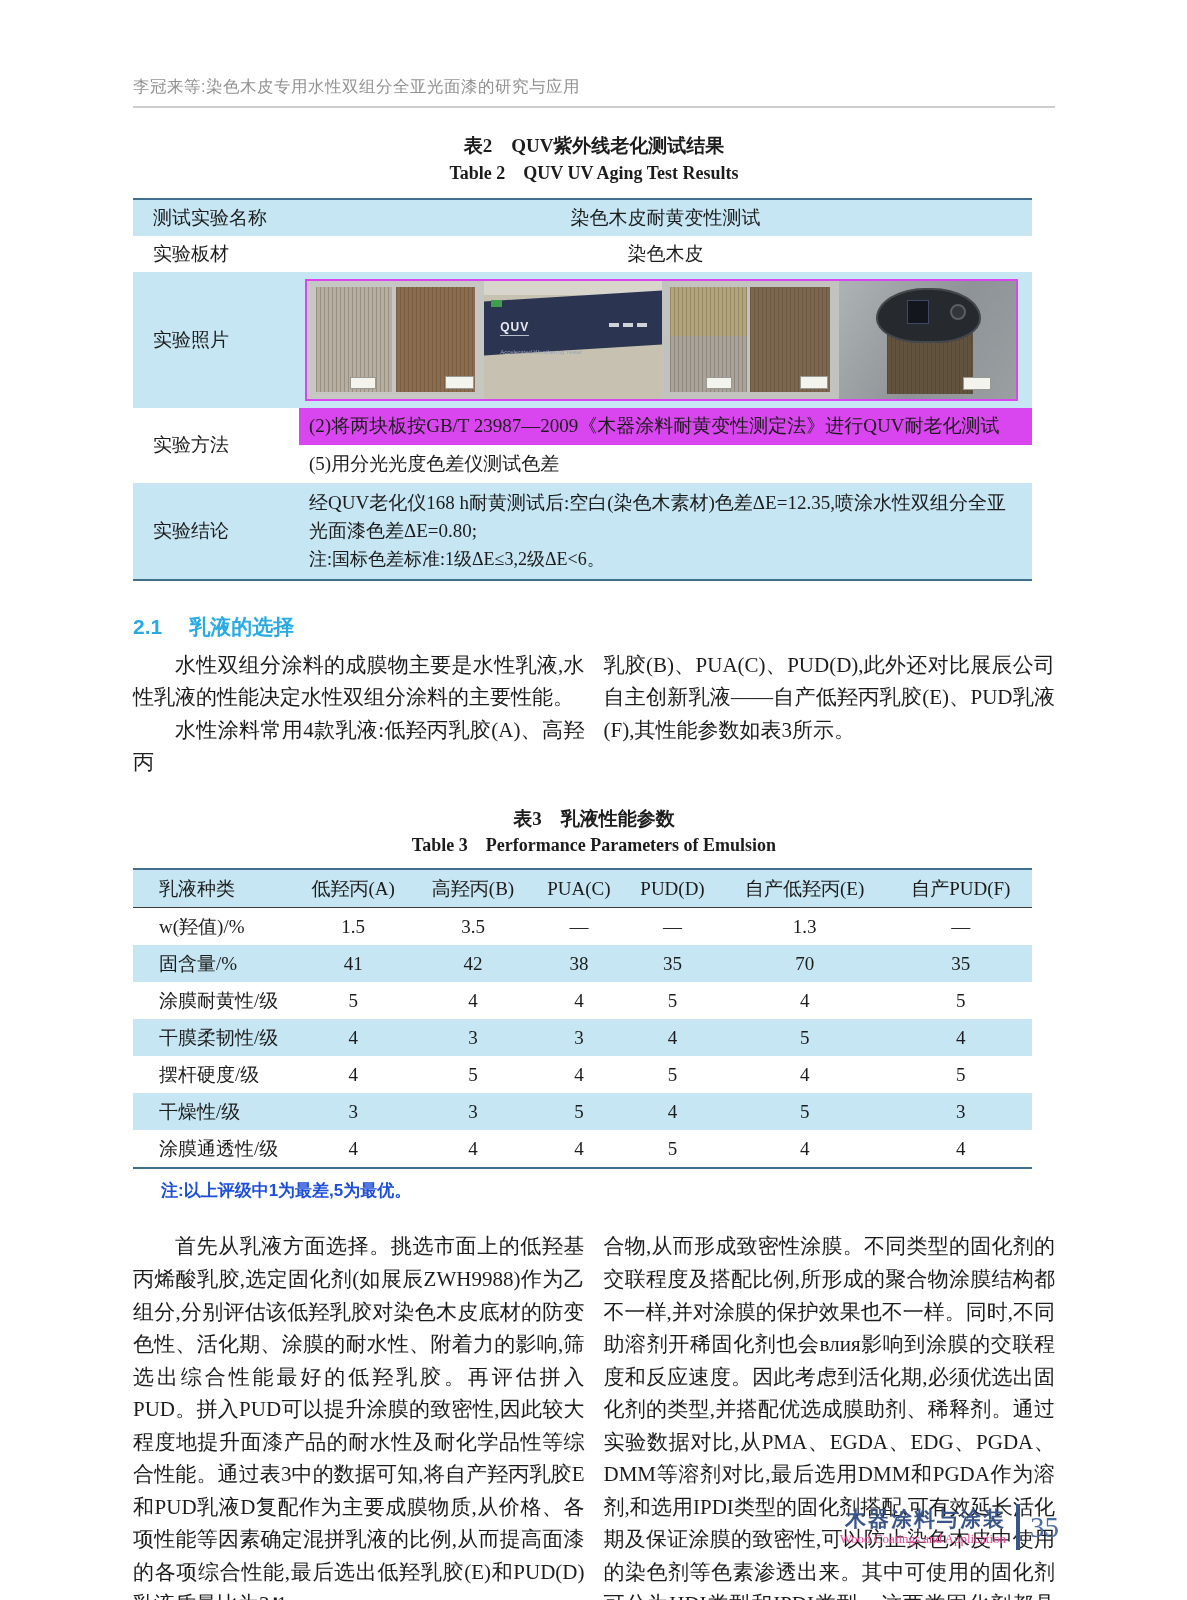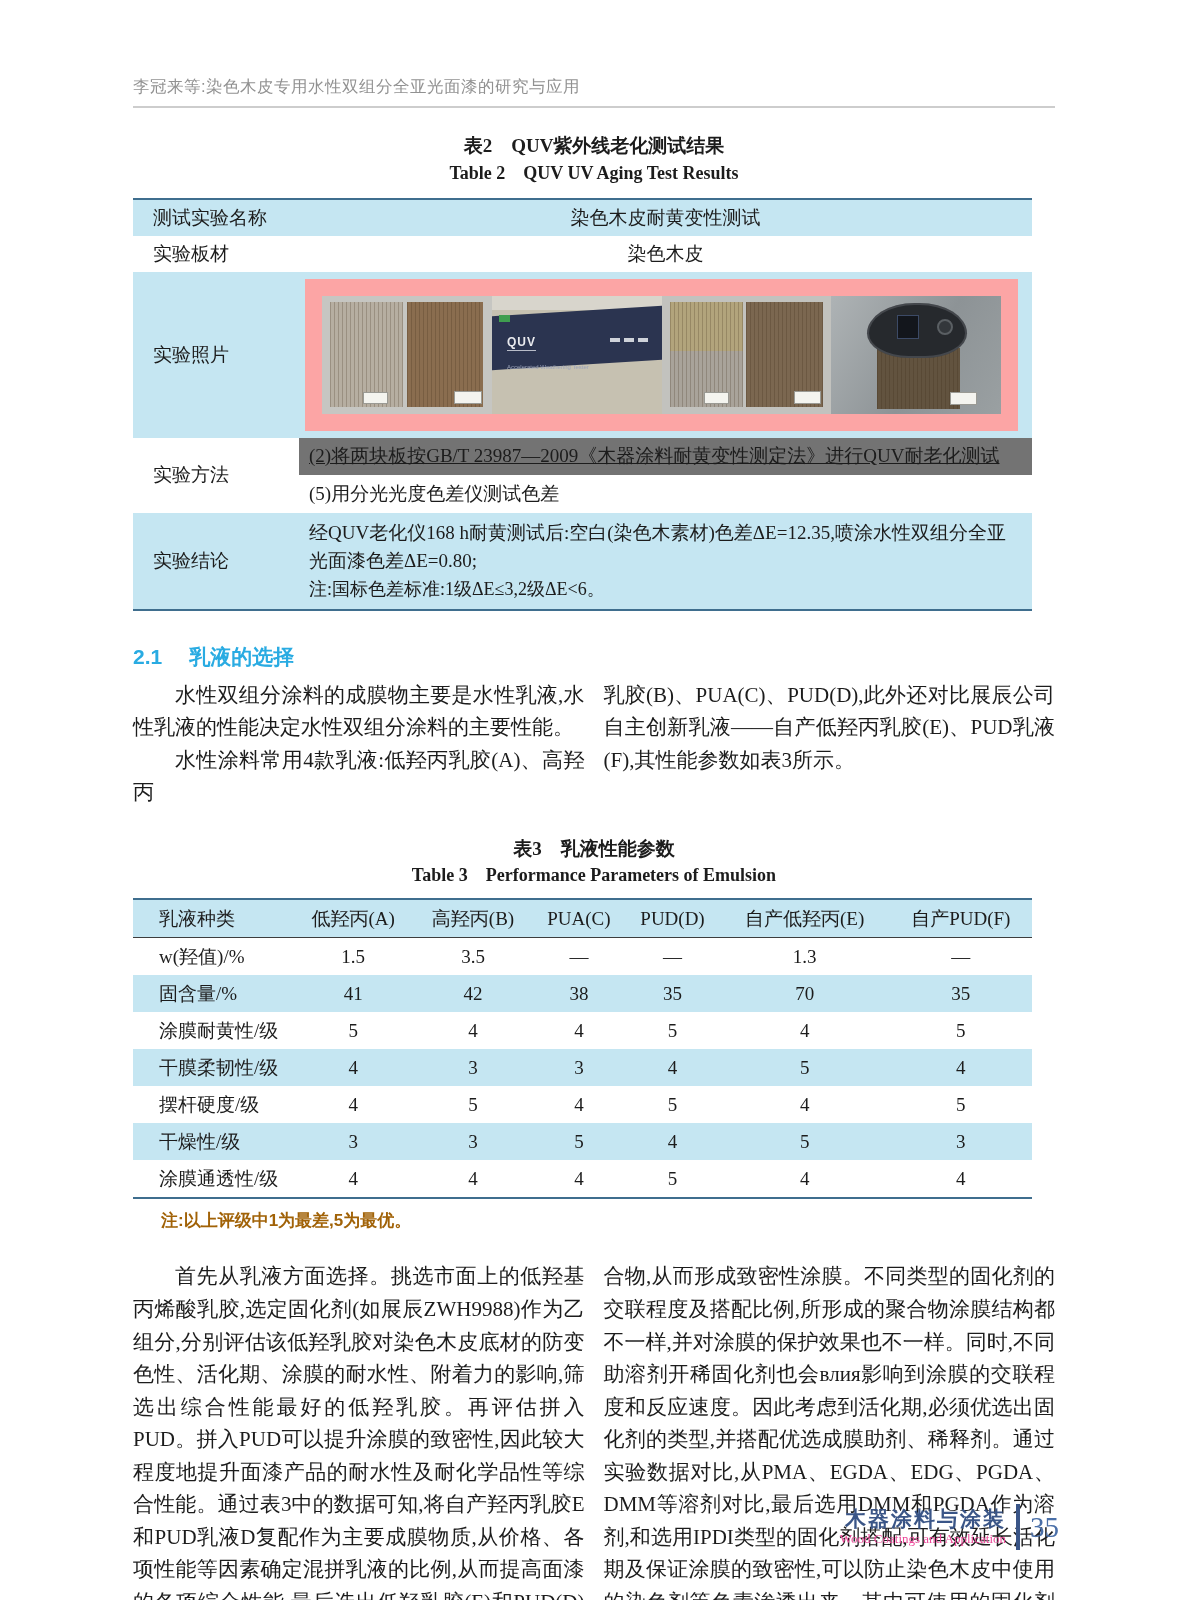--- a/index.html
+++ b/index.html
@@ -43,21 +43,21 @@
     font-size: 19px;
   }
   .t2-row { display: flex; align-items: center; }
   .t2-row.blue { background: #c5e6f2; }
   .t2-label { flex: 0 0 166px; padding-left: 20px; }
   .t2-val { flex: 1; text-align: center; padding: 5px 8px; }
   .t2-simple { min-height: 34px; }
 
   
   .t2-photos-cell { flex: 1; padding: 7px 14px 7px 6px; }
-  .photo-strip { background: #fca5a5; padding: 17px; display: flex; }
+  .photo-strip { background: #d946ef; padding: 2px; display: flex; }
   .photo { flex: 1; height: 118px; position: relative; overflow: hidden; }
   .grain {
     background-image: repeating-linear-gradient(90deg, rgba(55,38,18,0.22) 0 1px, rgba(0,0,0,0) 1px 4px);
   }
   .panel { position: absolute; top: 5%; bottom: 6%; }
   .photo-a { background: #c6c6c2; }
   .pa-left  { left: 5%;  width: 43%; background-color: #b6aea1; }
   .pa-right { left: 50%; width: 45%; background-color: #8a6d4f; }
   .photo-b { background: linear-gradient(180deg, #d8d5cc 0 12%, #c6c1b1 12% 100%); }
   .quv-band {
@@ -88,21 +88,21 @@
     background: #26292d; border-radius: 48% 48% 42% 42% / 55% 55% 45% 45%;
     box-shadow: inset 0 0 0 2px rgba(160,165,170,0.25);
   }
   .pd-lens { position: absolute; right: 14%; top: 30%; width: 16px; height: 16px; border: 2px solid #5a5f63; border-radius: 50%; background: #33373b; }
   .pd-keys { position: absolute; left: 30%; top: 22%; width: 22px; height: 24px; background: #13161c; box-shadow: inset 0 0 0 1px #3c4a66; }
   .wlabel { position: absolute; background: #f4f4ef; border: 1px solid #9a9a94; }
 
   
   .t2-method-cell { flex: 1; }
   .t2-line { padding: 4.5px 8px 4.5px 10px; line-height: 1.5; }
-  .t2-line.hl { background: #737373; text-decoration: underline; }
+  .t2-line.hl { background: #d946ef; }
   .t2-conc-cell { flex: 1; padding: 6px 10px; line-height: 1.5; }
   .t2-conc-note { font-size: 18px; }
 
   
   .section-head {
     margin: 32px 0 8px;
     font-family: "Liberation Sans", sans-serif;
     font-weight: bold;
     font-size: 21px;
     color: #29abe2;
@@ -126,21 +126,21 @@
   }
   .table3 th, .table3 td { font-weight: normal; text-align: center; padding: 5.5px 2px; }
   .table3 th:first-child, .table3 td:first-child { text-align: left; padding-left: 26px; width: 160px; }
   .table3 thead tr { background: #c5e6f2; border-bottom: 1.5px solid #3d3d3d; }
   .table3 tbody tr:nth-child(even) { background: #c5e6f2; }
   .t3-note {
     margin: 10px 0 0 28px;
     font-family: "Liberation Sans", sans-serif;
     font-weight: bold;
     font-size: 17px;
-    color: #a16207;
+    color: #1d4ed8;
   }
   .body-block { margin-top: 28px; }
 
   
   .footer {
     position: absolute;
     right: 128px;
     bottom: 50px;
     display: flex;
     align-items: center;

